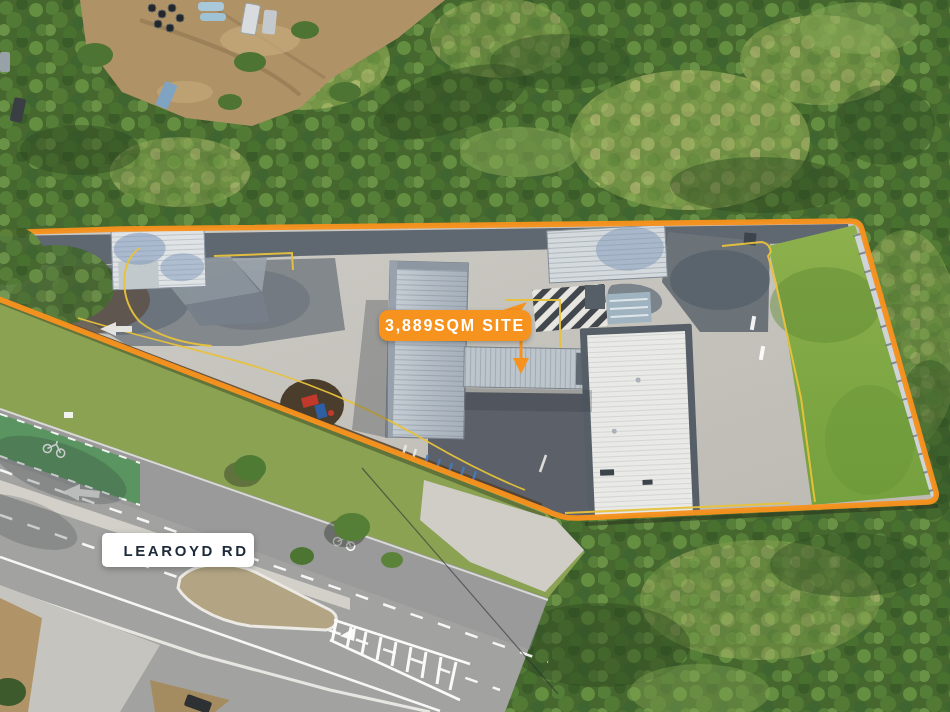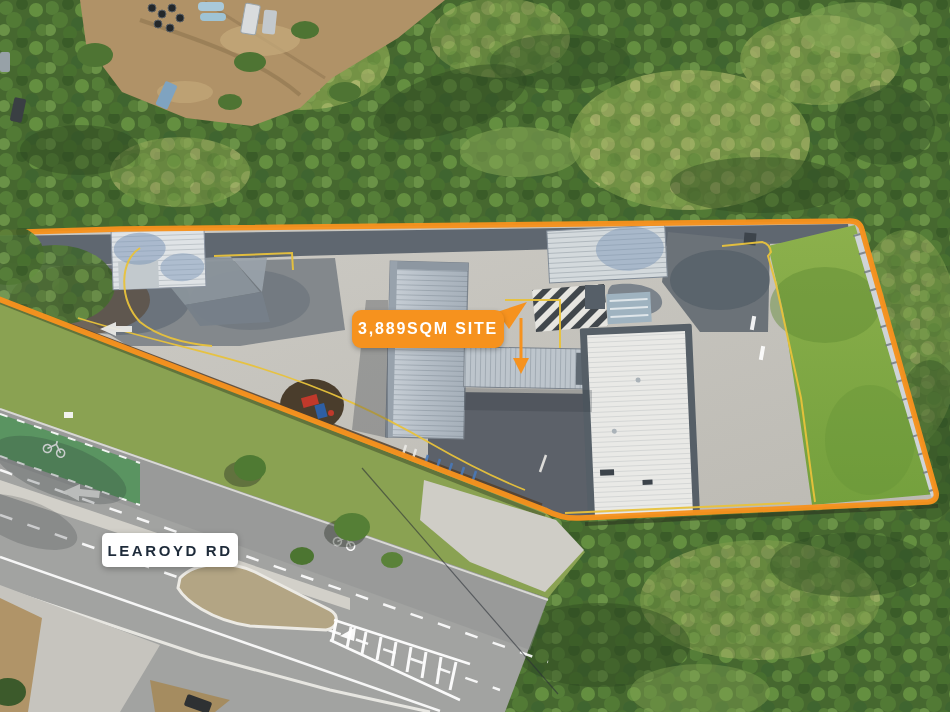--- a/index.html
+++ b/index.html
@@ -6,30 +6,30 @@
     --accent-orange:#F6921E;
     --curb-yellow:#E8C23C;
     --road-label-bg:#FFFFFF;
     --road-label-text:#1E2B3A;
     --overlay-text:#FFFFFF;
   }
   html,body{margin:0;padding:0;background:#222;}
   .stage{position:relative;width:950px;height:712px;overflow:hidden;
          font-family:"Liberation Sans",sans-serif;}
   .stage svg{position:absolute;left:0;top:0;}
-  .callout{position:absolute;left:352px;top:310px;width:152px;height:38px;
+  .callout{position:absolute;left:379px;top:310px;width:152px;height:31px;
            background:var(--accent-orange);border-radius:9px;
            display:flex;align-items:center;justify-content:center;
            box-shadow:0 2px 5px rgba(0,0,0,.25);z-index:3;}
   .callout span{color:var(--overlay-text);font-size:16px;font-weight:bold;
                 letter-spacing:1.8px;white-space:nowrap;}
   .road-label{position:absolute;left:102px;top:533px;width:136px;height:34px;
               background:var(--road-label-bg);border-radius:5px;
               display:flex;align-items:center;justify-content:center;
-              box-shadow:0 2px 6px rgba(0,0,0,.28);z-index:3;}
+              box-shadow:0 2px 6px rgba(0,0,0,.28);z-index:3;padding-left:16px;}
   .road-label span{color:var(--road-label-text);font-size:15px;font-weight:bold;
                    letter-spacing:2.6px;white-space:nowrap;}
   .disclaimer{position:absolute;left:78px;top:629px;z-index:3;
               color:var(--overlay-text);font-size:13.5px;font-weight:500;
               letter-spacing:.4px;text-shadow:0 1px 2px rgba(0,0,0,.35);}
 </style>
 </head>
 <body>
 
 <div class="stage">

